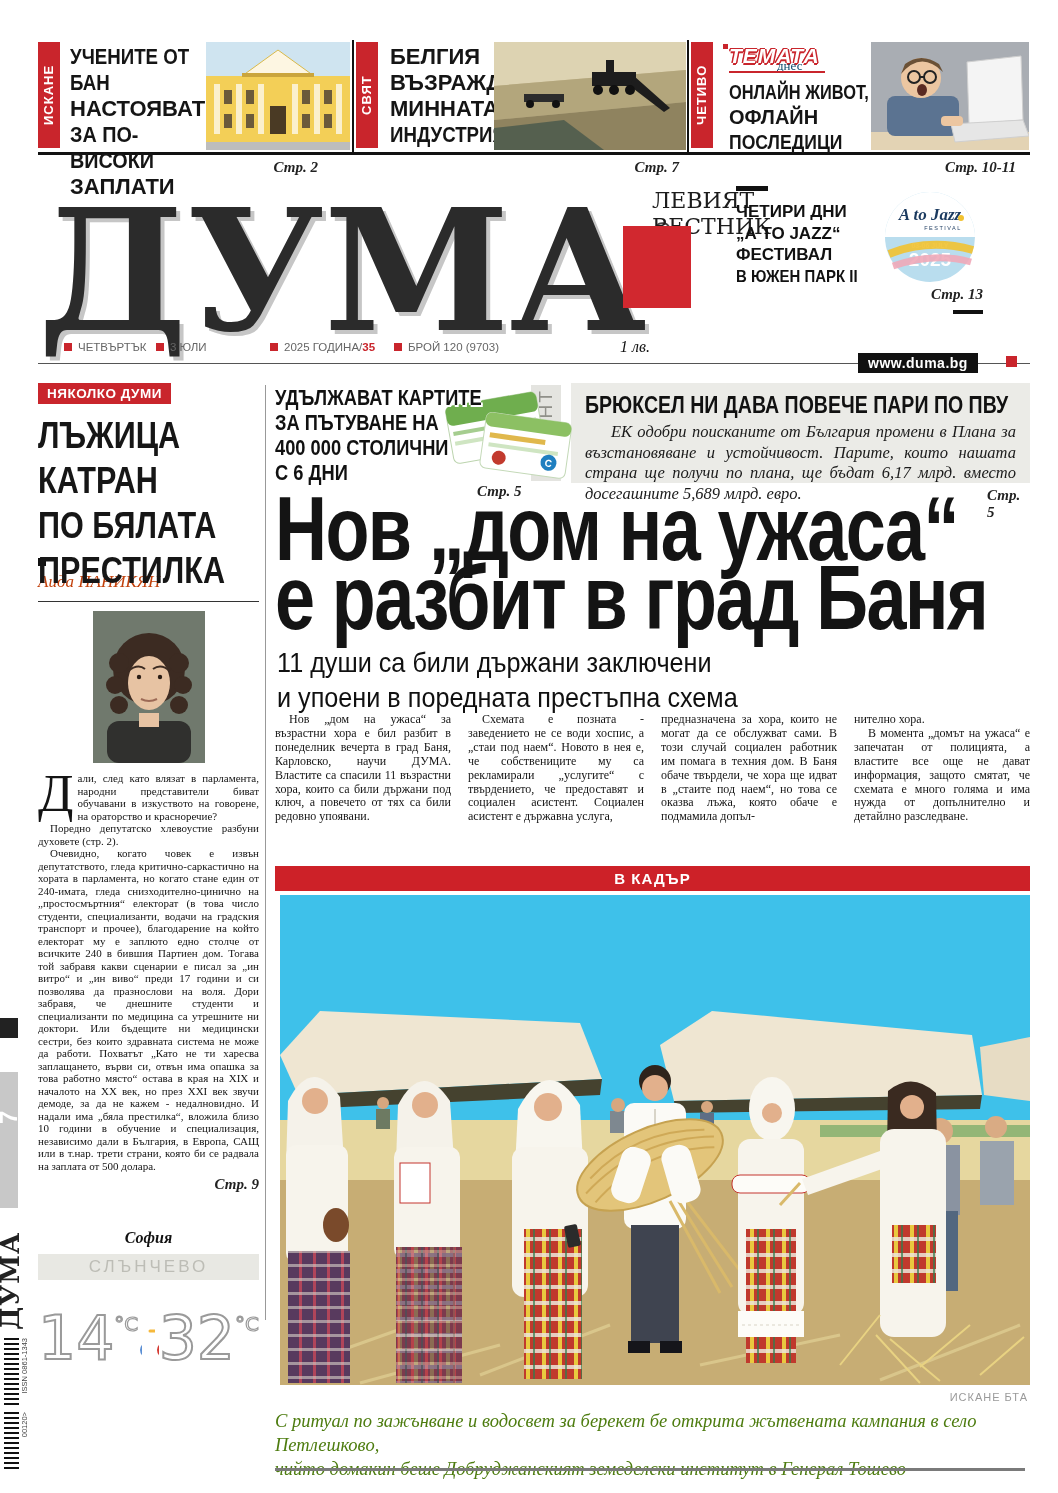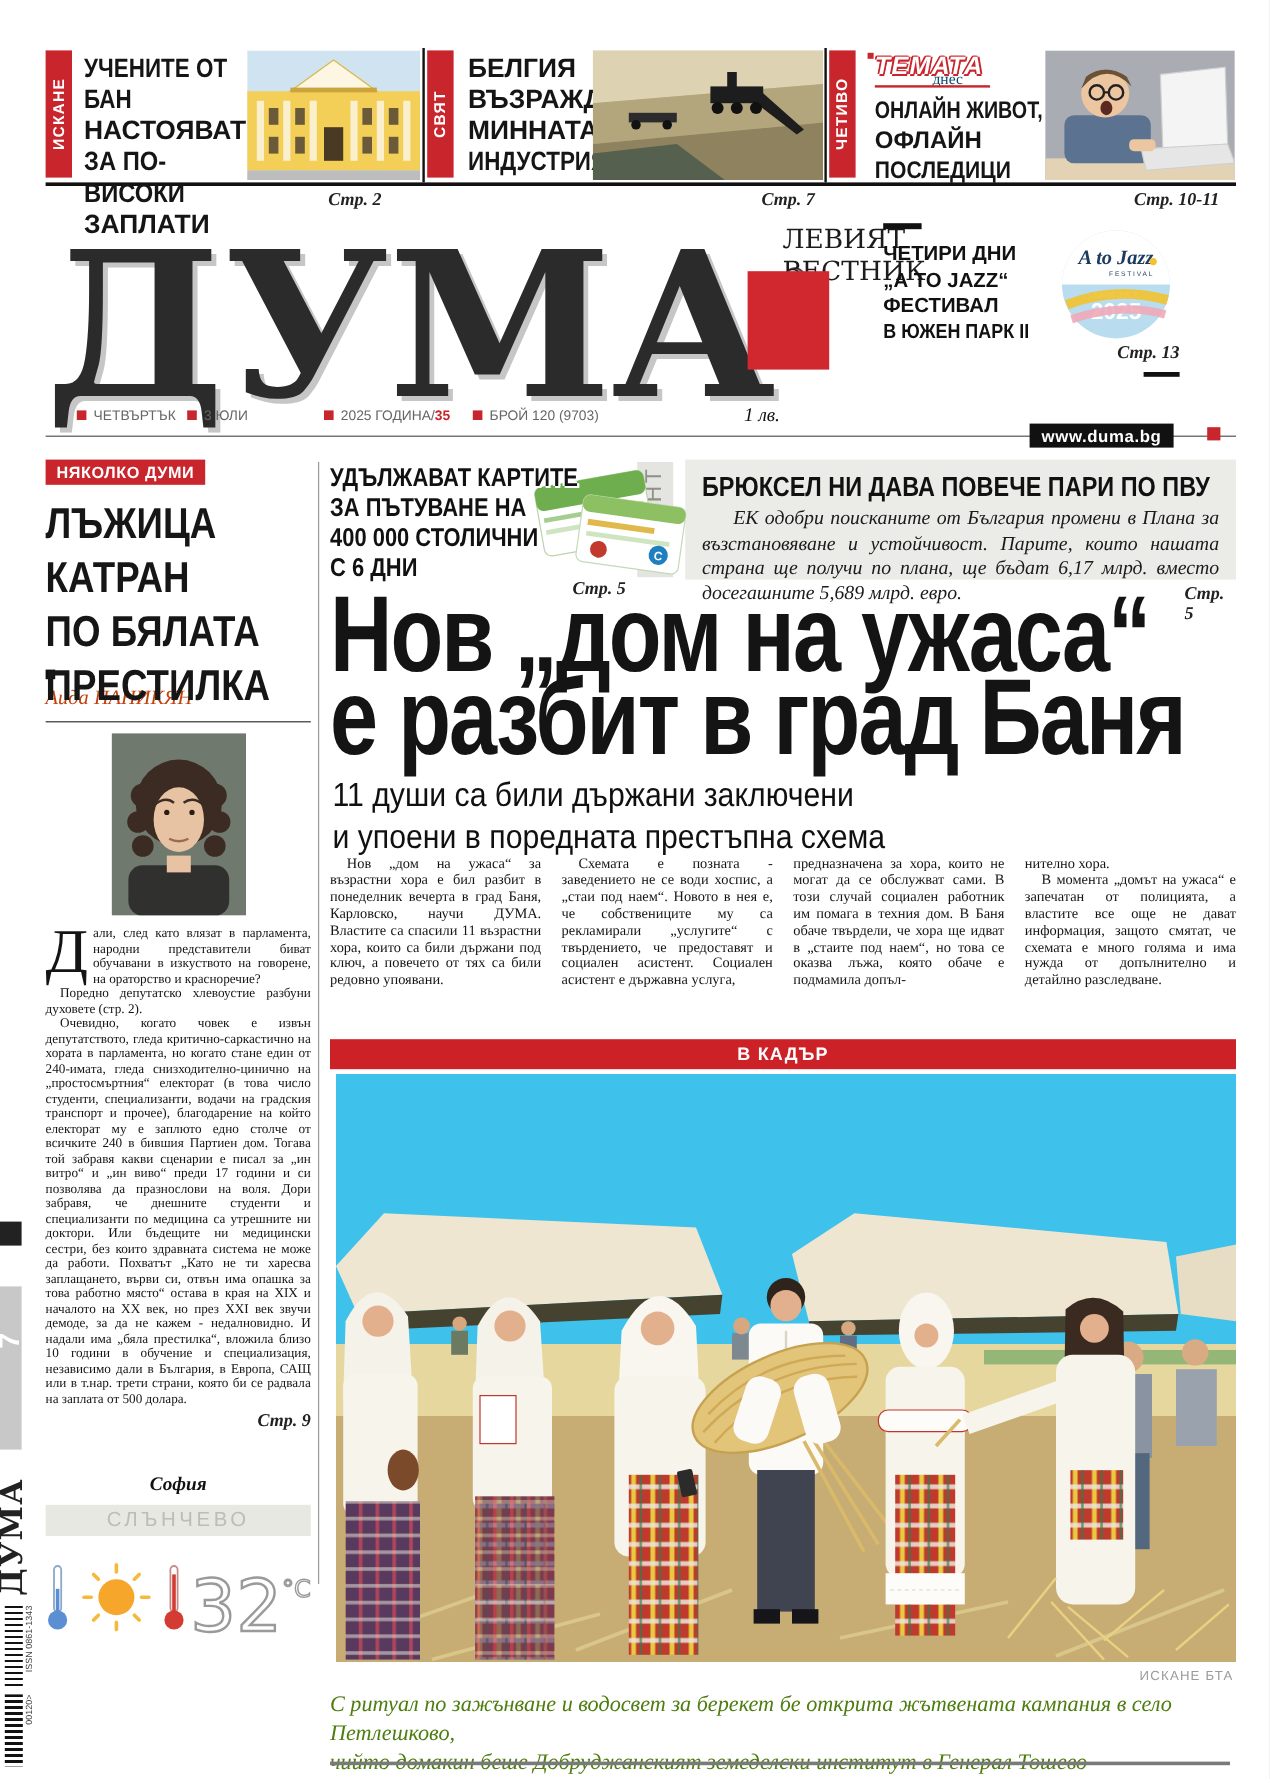--- a/index.html
+++ b/index.html
@@ -333,20 +333,21 @@
     </svg>
     <div class="l-article">
       <p class="first"><span class="dropcap">Д</span><span>али, след като влязат в парламента, народни представители биват обучавани в изкуството на говорене, на ораторство и красноречие?</span></p>
       <p>Поредно депутатско хлевоустие разбуни духовете (стр. 2).</p>
       <p>Очевидно, когато човек е извън депутатството, гледа критично-саркастично на хората в парламента, но когато стане един от 240-имата, гледа снизходително-цинично на „простосмъртния“ електорат (в това число студенти, специализанти, водачи на градския транспорт и прочее), благодарение на който електорат му е заплюто едно столче от всичките 240 в бившия Партиен дом. Тогава той забравя какви сценарии е писал за „ин витро“ и „ин виво“ преди 17 години и си позволява да празнослови на воля. Дори забравя, че днешните студенти и специализанти по медицина са утрешните ни доктори. Или бъдещите ни медицински сестри, без които здравната система не може да работи. Похватът „Като не ти харесва заплащането, върви си, отвън има опашка за това работно място“ остава в края на XIX и началото на XX век, но през XXI век звучи демоде, за да не кажем - недалновидно. И надали има „бяла престилка“, вложила близо 10 години в обучение и специализация, независимо дали в България, в Европа, САЩ  или в т.нар. трети страни, която би се радвала на заплата от 500 долара.</p>
     </div>
     <div class="l-page pageref">Стр. 9</div>
     <div class="city">София</div>
     <div class="cond-band">СЛЪНЧЕВО</div>
     <div class="weather">
+      <span class="wnum"><span>14</span><sup>°C</sup></span>
       <svg width="20" height="58">
         <rect x="7" y="3" width="6" height="38" rx="3" fill="#fff" stroke="#8aa8c8" stroke-width="1.5"></rect>
         <rect x="8.5" y="22" width="3" height="20" fill="#5b8fd4"></rect>
         <circle cx="10" cy="48" r="8" fill="#5b8fd4"></circle>
       </svg>
       <svg width="70" height="70">
         <circle cx="35" cy="35" r="15" fill="#f6a62a"></circle>
         <g stroke="#f6b93c" stroke-width="3" stroke-linecap="round">
           <line x1="35" y1="8" x2="35" y2="14"></line>
             <line x1="35" y1="56" x2="35" y2="62"></line>

